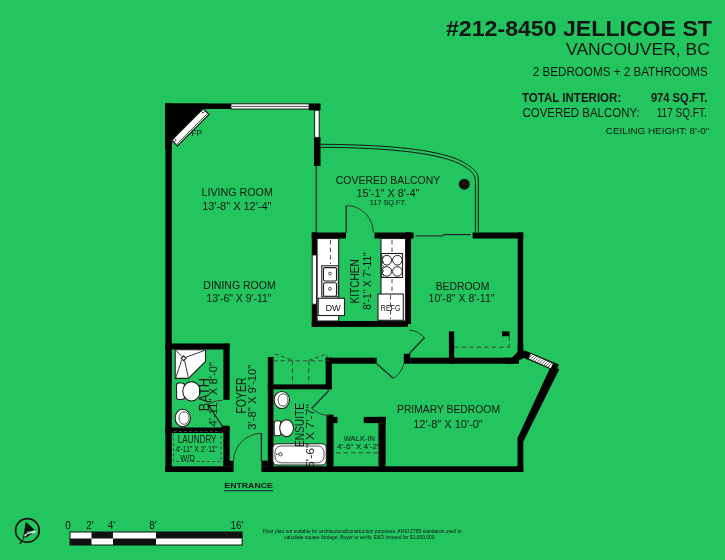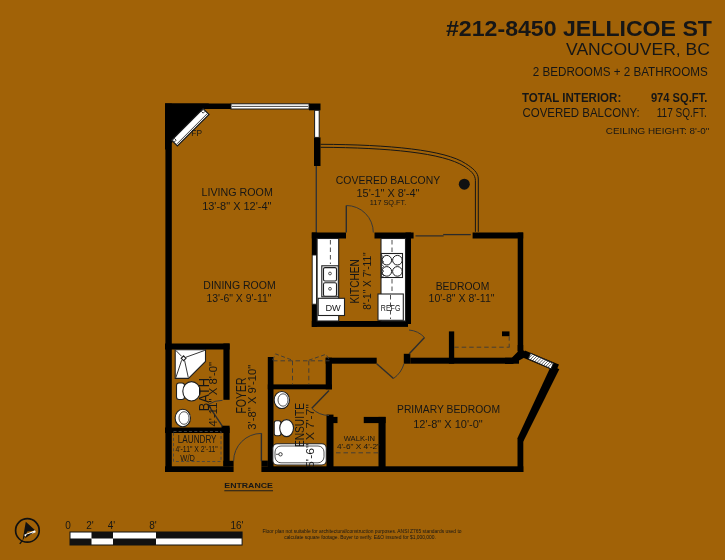--- a/index.html
+++ b/index.html
@@ -1,16 +1,16 @@
 <!DOCTYPE html>
 <html><head>
 <meta charset="utf-8">
 <style>
   html,body{margin:0;padding:0;background:#fff;}
-  .page{width:725px;height:560px;position:relative;overflow:hidden;background:#a16207;}
+  .page{width:725px;height:560px;position:relative;overflow:hidden;background:#22c55e;}
   svg{display:block;}
   text{font-family:"Liberation Sans", sans-serif;fill:#161616;}
   .w{fill:#000;stroke:none;}
   .thin{fill:none;stroke:#161616;stroke-width:1;}
   .fix{fill:#fff;stroke:#1f1f1f;stroke-width:1.1;}
   .door{fill:none;stroke:#383838;stroke-width:1;}
   .leaf{fill:none;stroke:#2d2d2d;stroke-width:1.4;}
   .dash{fill:none;stroke:#3a3a3a;stroke-width:0.9;stroke-dasharray:4.5 3;}
 </style>
 </head>

